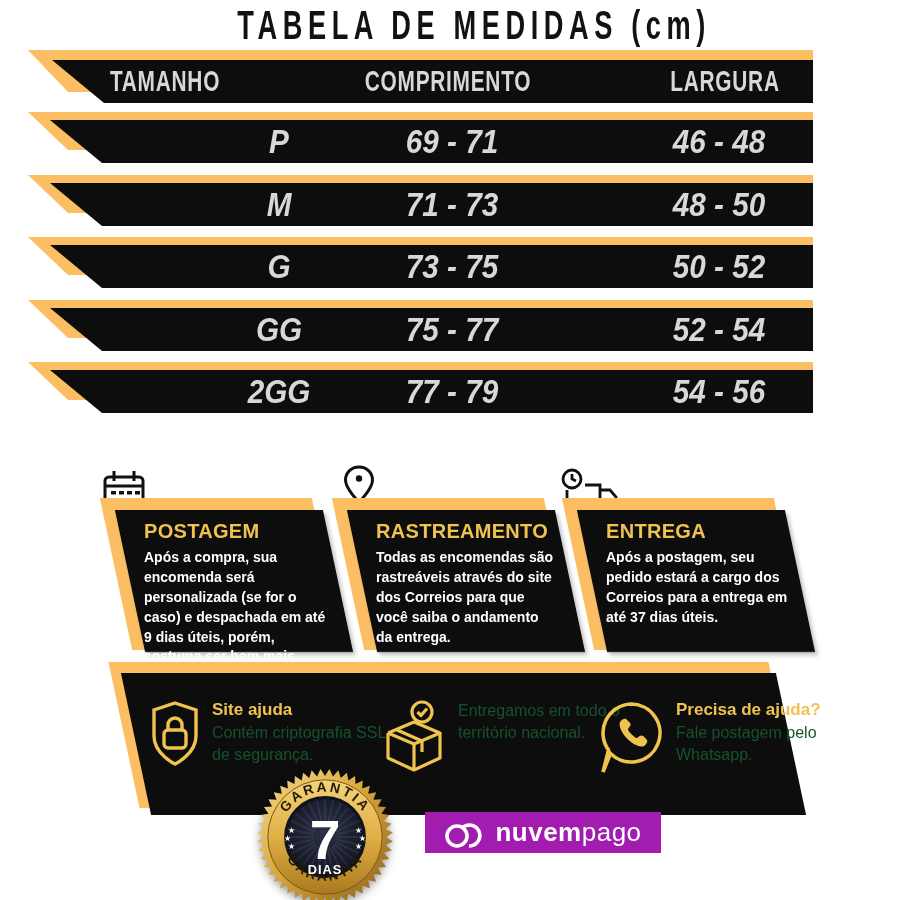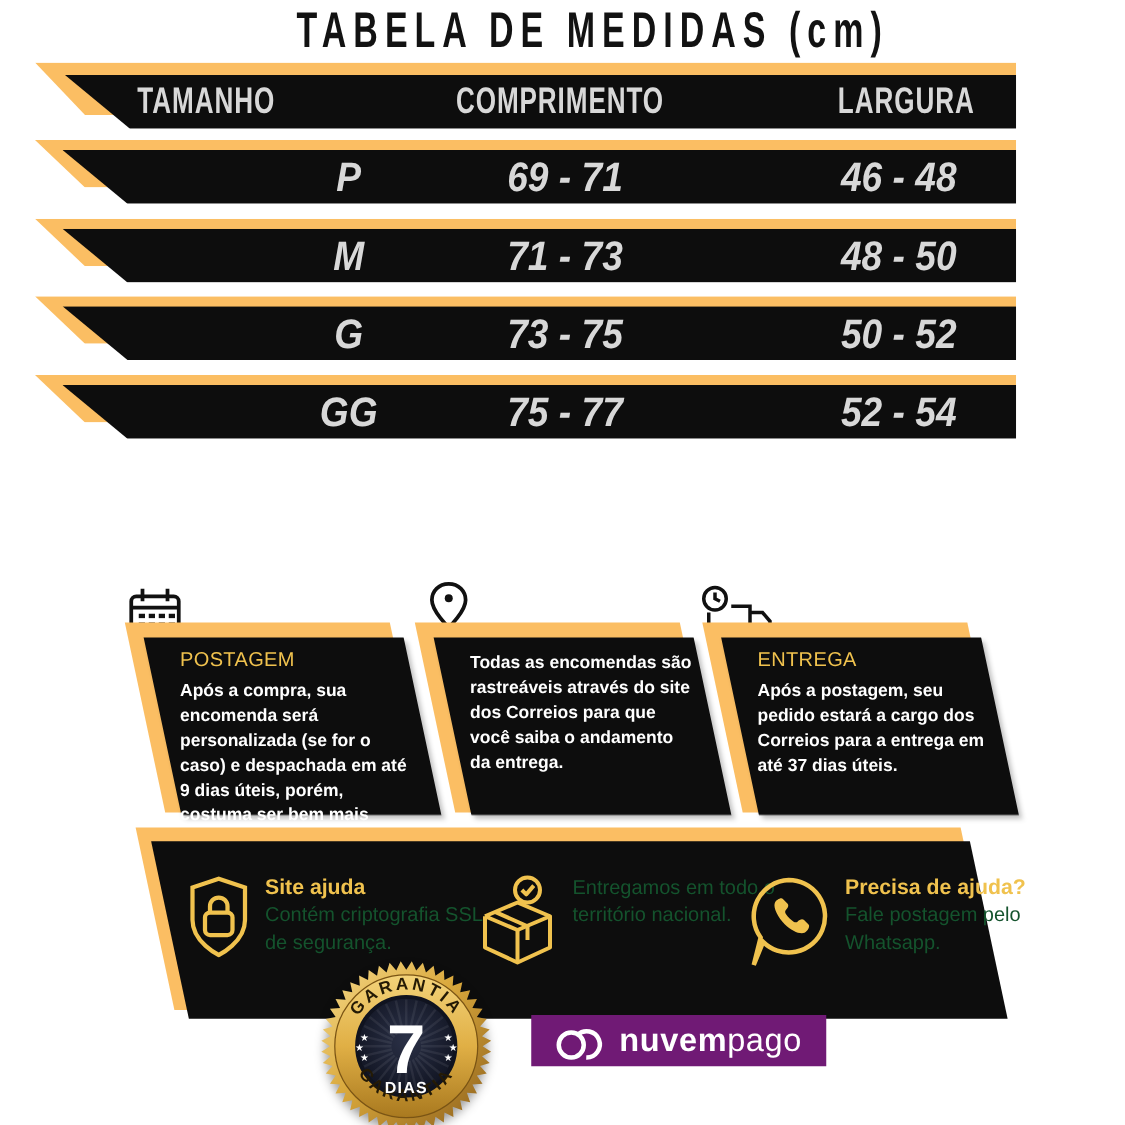--- a/index.html
+++ b/index.html
@@ -42,21 +42,21 @@
 
   
   .card{position:absolute;top:498px;width:260px;height:170px;}
   .card-shadow{position:absolute;left:20px;top:0;width:212px;height:152px;
     background:var(--orange);transform:skewX(12deg);}
   .card-face{position:absolute;left:34px;top:12px;width:208px;height:142px;
     background:var(--bar);transform:skewX(12deg);
     filter:drop-shadow(2px 3px 2px rgba(0,0,0,.25));}
   .card-icon{position:absolute;left:6px;top:-28px;}
   .card-text{position:absolute;left:48px;top:22px;width:182px;}
-  .card-title{color:var(--gold);font-weight:400;font-size:16px;letter-spacing:.3px;margin-bottom:5px;}
+  .card-title{color:var(--gold);font-weight:700;font-size:20px;letter-spacing:.3px;margin-bottom:5px;}
   .card-body{color:#ffffff;font-weight:700;font-size:14px;line-height:1.42;}
 
   
   .footer{position:absolute;left:110px;top:662px;width:720px;height:170px;}
   .footer-shadow{position:absolute;left:14px;top:0;width:660px;height:146px;
     background:var(--orange);transform:skewX(12deg);}
   .footer-face{position:absolute;left:26px;top:11px;width:655px;height:142px;
     background:var(--bar);transform:skewX(12deg);}
   .f-item{position:absolute;display:flex;align-items:flex-start;}
   .f-text{margin-left:12px;}
@@ -64,21 +64,21 @@
   .f-body{color:#14532d;font-weight:400;font-size:16px;line-height:1.38;}
   .fi1{left:40px;top:38px;} .fi1 .f-body{width:190px;}
   .fi2{left:272px;top:38px;} .fi2 .f-body{width:185px;}
   .fi3{left:488px;top:38px;} .fi3 .f-body{width:150px;}
 
   
   .badge{position:absolute;left:256px;top:768px;width:138px;height:138px;
     filter:drop-shadow(0 3px 4px rgba(0,0,0,.4));}
 
   
-  .logo{position:absolute;left:425px;top:812px;width:236px;height:41px;background:#701a75;
+  .logo{position:absolute;left:425px;top:812px;width:236px;height:41px;background:#a21caf;
     display:flex;align-items:center;justify-content:center;gap:9px;}
   .logo-text{color:#fff;font-size:26px;letter-spacing:.5px;white-space:nowrap;}
   .logo-text b{font-weight:800;}
   .logo-text i{font-style:normal;font-weight:300;}
 </style>
 </head>
 <body>
 
 <div class="stage">
 
@@ -114,20 +114,27 @@
     <span class="cell r1">G</span>
     <span class="cell r2">73 - 75</span>
     <span class="cell r3">50 - 52</span>
   </div>
   <div class="bar row" style="top:300px">
     <div class="bar-shadow"></div>
     <div class="bar-face"></div>
     <span class="cell r1">GG</span>
     <span class="cell r2">75 - 77</span>
     <span class="cell r3">52 - 54</span>
+  </div>
+  <div class="bar row" style="top:362px">
+    <div class="bar-shadow"></div>
+    <div class="bar-face"></div>
+    <span class="cell r1">2GG</span>
+    <span class="cell r2">77 - 79</span>
+    <span class="cell r3">54 - 56</span>
   </div>
 
 
   <div class="card" style="left:96px">
     <svg class="card-icon" width="44" height="40" viewBox="0 0 44 40">
       <g fill="none" stroke="#111" stroke-width="3">
         <rect x="3" y="7" width="38" height="30" rx="4"></rect>
         <line x1="12" y1="1" x2="12" y2="11"></line>
         <line x1="32" y1="1" x2="32" y2="11"></line>
         <line x1="3" y1="16" x2="41" y2="16"></line>
@@ -155,20 +162,21 @@
     <svg class="card-icon" style="left:14px;top:-34px" width="34" height="48" viewBox="0 0 34 48">
       <g fill="none" stroke="#111" stroke-width="3">
         <path d="M17 3 C9 3 3.5 9 3.5 16 C3.5 25 17 38 17 38 C17 38 30.5 25 30.5 16 C30.5 9 25 3 17 3 Z"></path>
         <ellipse cx="17" cy="43.5" rx="9" ry="3"></ellipse>
       </g>
       <circle cx="17" cy="14.5" r="3.2" fill="#111"></circle>
     </svg>
     <div class="card-shadow"></div>
     <div class="card-face"></div>
     <div class="card-text">
+      <div class="card-title">RASTREAMENTO</div>
       <div class="card-body">Todas as encomendas são rastreáveis através do site dos Correios para que você saiba o andamento da entrega.</div>
     </div>
   </div>
 
   <div class="card" style="left:558px">
     <svg class="card-icon" style="left:2px;top:-30px" width="62" height="46" viewBox="0 0 62 46">
       <g fill="none" stroke="#111" stroke-width="2.8">
         <circle cx="12" cy="11" r="9"></circle>
         <polyline points="12,6 12,11 16,13"></polyline>
         <path d="M7 22 L7 36 L40 36 L40 17 L25 17"></path>

